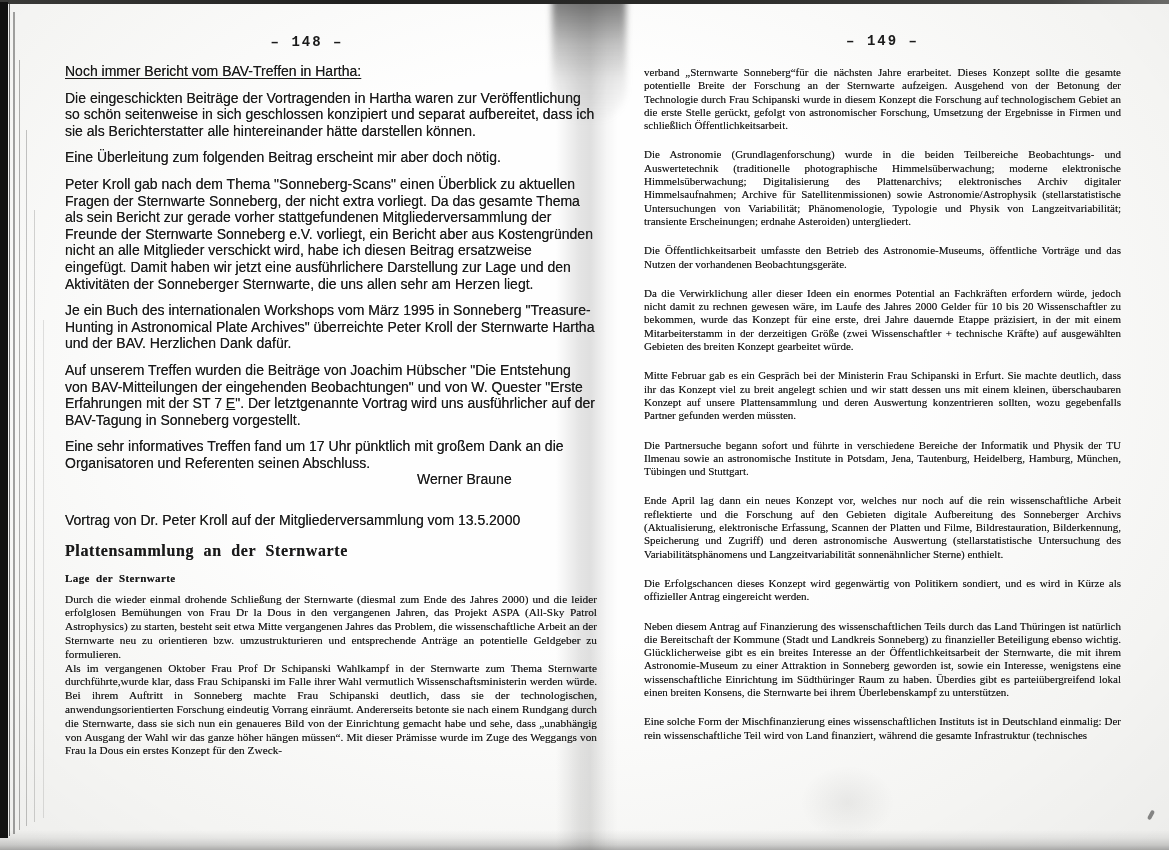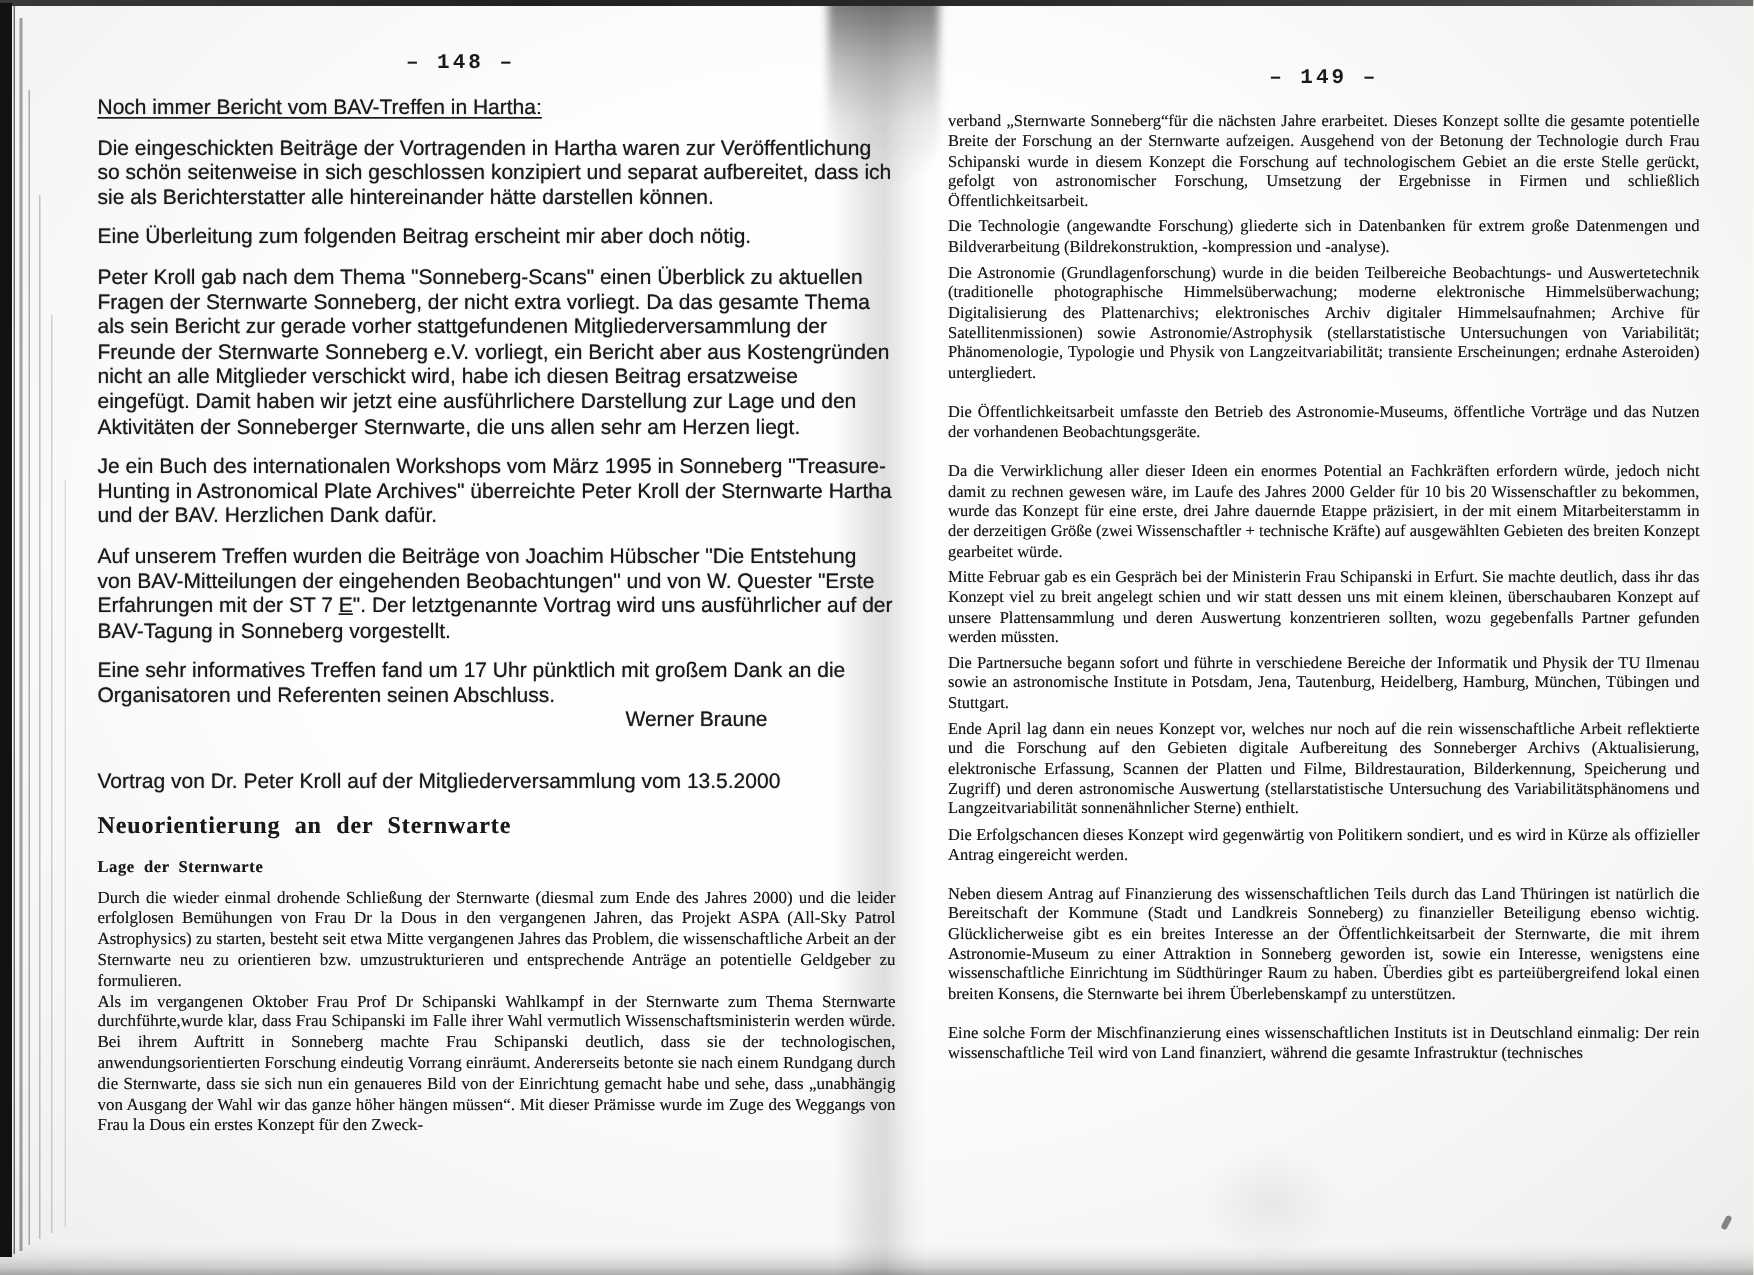--- a/index.html
+++ b/index.html
@@ -25,41 +25,41 @@
     border-radius:0 0 45% 45%/0 0 38px 38px;filter:blur(3px);}
   .bottom-band{position:absolute;left:0;bottom:0;width:100%;height:20px;
     background:linear-gradient(to bottom, rgba(0,0,0,0) 0%, rgba(0,0,0,0.06) 40%, rgba(0,0,0,0.16) 75%, rgba(0,0,0,0.30) 100%);}
   .smudge{position:absolute;left:800px;top:765px;width:95px;height:75px;border-radius:50%;
     background:radial-gradient(ellipse, rgba(0,0,0,0.06), rgba(0,0,0,0) 70%);}
   .speck{position:absolute;left:1149px;top:810px;width:4px;height:10px;border-radius:2px;
     background:rgba(45,45,45,0.55);transform:rotate(28deg);}
   
   .page{position:absolute;color:#1a1a1a;}
   .page-left{left:65px;top:30px;width:532px;}
-  .page-right{left:628px;top:41px;width:509px;}
+  .page-right{left:628px;top:30px;width:509px;}
   .pn{font-family:Liberation Mono, monospace;font-weight:bold;font-size:14px;
     letter-spacing:2px;text-align:center;line-height:17px;}
   .page-left .pn{margin:4px 0 12px 0;transform:translateX(-24px);}
   .page-right .pn{margin:3px 0 14px 0;}
   
   .sans{font-size:14px;line-height:16.6px;text-shadow:0 0 0.6px rgba(15,15,15,0.7);}
   .sans p{margin:0 0 10px 0;}
   .report-title{text-decoration:underline;text-underline-offset:2px;margin:0 0 10px 0;}
   .uline{text-decoration:underline;text-underline-offset:1px;}
   .closing{margin-bottom:0 !important;}
   .sig{margin:0 0 24px 352px !important;}
   .club p{margin:0;}
   
   .serif-section{margin-top:12px;font-family:"Liberation Serif", serif;
     text-shadow:0 0 0.4px rgba(15,15,15,0.6);}
   .h-main{font-size:16px;font-weight:bold;letter-spacing:0.6px;word-spacing:5px;margin:0 0 10px 0;line-height:20px;}
   .h-sub{font-size:11px;font-weight:bold;letter-spacing:0.4px;word-spacing:3px;margin:0 0 7px 0;line-height:15px;}
   .serif-body p{font-size:11.3px;line-height:13.8px;text-align:justify;margin:0;hyphens:none;}
   .page-right .body p{font-family:"Liberation Serif", serif;font-size:11px;line-height:13.3px;
-    text-align:justify;margin:4px;hyphens:none;text-shadow:0 0 0.4px rgba(15,15,15,0.6);}
+    text-align:justify;margin:16px;hyphens:none;text-shadow:0 0 0.4px rgba(15,15,15,0.6);}
   .page-right .body p.gap{margin-top:13px;}
 </style>
 </head>
 <body>
 
 <div class="sheet">
 
   <div class="gutter-band"></div>
   <div class="gutter-blob"></div>
   <div class="top-line"></div>
@@ -85,34 +85,33 @@
       <p>Je ein Buch des internationalen Workshops vom März 1995 in Sonneberg "Treasure-Hunting in Astronomical Plate Archives" überreichte Peter Kroll der Sternwarte Hartha und der BAV. Herzlichen Dank dafür.</p>
       <p><span>Auf unserem Treffen wurden die Beiträge von Joachim Hübscher "Die Entstehung von BAV-Mitteilungen der eingehenden Beobachtungen" und von W. Quester "Erste Erfahrungen mit der ST 7 </span><span class="uline">E</span><span>". Der letztgenannte Vortrag wird uns ausführlicher auf der BAV-Tagung in Sonneberg vorgestellt.</span></p>
       <p class="closing">Eine sehr informatives Treffen fand um 17 Uhr pünktlich mit großem Dank an die Organisatoren und Referenten seinen Abschluss.</p>
       <p class="sig">Werner Braune</p>
       <div class="club">
         <p>Vortrag von Dr. Peter Kroll auf der Mitgliederversammlung vom 13.5.2000</p>
       </div>
     </div>
 
     <div class="serif-section">
-      <div class="h-main">Neuorientierung an der Sternwarte</div>
+      <div class="h-main">Plattensammlung an der Sternwarte</div>
       <div class="h-sub">Lage der Sternwarte</div>
       <div class="serif-body">
         <p>Durch die wieder einmal drohende Schließung der Sternwarte (diesmal zum Ende des Jahres 2000) und die leider erfolglosen Bemühungen von Frau Dr la Dous in den vergangenen Jahren, das Projekt ASPA (All-Sky Patrol Astrophysics) zu starten, besteht seit etwa Mitte vergangenen Jahres das Problem, die wissenschaftliche Arbeit an der Sternwarte neu zu orientieren bzw. umzustrukturieren und entsprechende Anträge an potentielle Geldgeber zu formulieren.</p>
         <p>Als im vergangenen Oktober Frau Prof Dr Schipanski Wahlkampf in der Sternwarte zum Thema Sternwarte durchführte,wurde klar, dass Frau Schipanski im Falle ihrer Wahl vermutlich Wissenschaftsministerin werden würde. Bei ihrem Auftritt in Sonneberg machte Frau Schipanski deutlich, dass sie der technologischen, anwendungsorientierten Forschung eindeutig Vorrang einräumt. Andererseits betonte sie nach einem Rundgang durch die Sternwarte, dass sie sich nun ein genaueres Bild von der Einrichtung gemacht habe und sehe, dass „unabhängig von Ausgang der Wahl wir das ganze höher hängen müssen“. Mit dieser Prämisse wurde im Zuge des Weggangs von Frau la Dous ein erstes Konzept für den Zweck-</p>
       </div>
     </div>
   </div>
 
   <div class="page page-right">
     <div class="pn">–  149  –</div>
     <div class="body">
       <p>verband „Sternwarte Sonneberg“für die nächsten Jahre erarbeitet. Dieses Konzept sollte die gesamte potentielle Breite der Forschung an der Sternwarte aufzeigen. Ausgehend von der Betonung der Technologie durch Frau Schipanski wurde in diesem Konzept die Forschung auf technologischem Gebiet an die erste Stelle gerückt, gefolgt von astronomischer Forschung, Umsetzung der Ergebnisse in Firmen und schließlich Öffentlichkeitsarbeit.</p>
-      <p>Die Technologie (angewandte Forschung) gliederte sich in Datenbanken für extrem große Datenmengen und Bildverarbeitung (Bildrekonstruktion, -kompression und -analyse).</p>
       <p>Die Astronomie (Grundlagenforschung) wurde in die beiden Teilbereiche Beobachtungs- und Auswertetechnik (traditionelle photographische Himmelsüberwachung; moderne elektronische Himmelsüberwachung; Digitalisierung des Plattenarchivs; elektronisches Archiv digitaler Himmelsaufnahmen; Archive für Satellitenmissionen) sowie Astronomie/Astrophysik (stellarstatistische Untersuchungen von Variabilität; Phänomenologie, Typologie und Physik von Langzeitvariabilität; transiente Erscheinungen; erdnahe Asteroiden) untergliedert.</p>
       <p class="gap">Die Öffentlichkeitsarbeit umfasste den Betrieb des Astronomie-Museums, öffentliche Vorträge und das Nutzen der vorhandenen Beobachtungsgeräte.</p>
       <p class="gap">Da die Verwirklichung aller dieser Ideen ein enormes Potential an Fachkräften erfordern würde, jedoch nicht damit zu rechnen gewesen wäre, im Laufe des Jahres 2000 Gelder für 10 bis 20 Wissenschaftler zu bekommen, wurde das Konzept für eine erste, drei Jahre dauernde Etappe präzisiert, in der mit einem Mitarbeiterstamm in der derzeitigen Größe (zwei Wissenschaftler + technische Kräfte) auf ausgewählten Gebieten des breiten Konzept gearbeitet würde.</p>
       <p>Mitte Februar gab es ein Gespräch bei der Ministerin Frau Schipanski in Erfurt. Sie machte deutlich, dass ihr das Konzept viel zu breit angelegt schien und wir statt dessen uns mit einem kleinen, überschaubaren Konzept auf unsere Plattensammlung und deren Auswertung konzentrieren sollten, wozu gegebenfalls Partner gefunden werden müssten.</p>
       <p>Die Partnersuche begann sofort und führte in verschiedene Bereiche der Informatik und Physik der TU Ilmenau sowie an astronomische Institute in Potsdam, Jena, Tautenburg, Heidelberg, Hamburg, München, Tübingen und Stuttgart.</p>
       <p>Ende April lag dann ein neues Konzept vor, welches nur noch auf die rein wissenschaftliche Arbeit reflektierte und die Forschung auf den Gebieten digitale Aufbereitung des Sonneberger Archivs (Aktualisierung, elektronische Erfassung, Scannen der Platten und Filme, Bildrestauration, Bilderkennung, Speicherung und Zugriff) und deren astronomische Auswertung (stellarstatistische Untersuchung des Variabilitätsphänomens und Langzeitvariabilität sonnenähnlicher Sterne) enthielt.</p>
       <p>Die Erfolgschancen dieses Konzept wird gegenwärtig von Politikern sondiert, und es wird in Kürze als offizieller Antrag eingereicht werden.</p>
       <p class="gap">Neben diesem Antrag auf Finanzierung des wissenschaftlichen Teils durch das Land Thüringen ist natürlich die Bereitschaft der Kommune (Stadt und Landkreis Sonneberg) zu finanzieller Beteiligung ebenso wichtig. Glücklicherweise gibt es ein breites Interesse an der Öffentlichkeitsarbeit der Sternwarte, die mit ihrem Astronomie-Museum zu einer Attraktion in Sonneberg geworden ist, sowie ein Interesse, wenigstens eine wissenschaftliche Einrichtung im Südthüringer Raum zu haben. Überdies gibt es parteiübergreifend lokal einen breiten Konsens, die Sternwarte bei ihrem Überlebenskampf zu unterstützen.</p>
       <p class="gap">Eine solche Form der Mischfinanzierung eines wissenschaftlichen Instituts ist in Deutschland einmalig: Der rein wissenschaftliche Teil wird von Land finanziert, während die gesamte Infrastruktur (technisches</p>
     </div>

